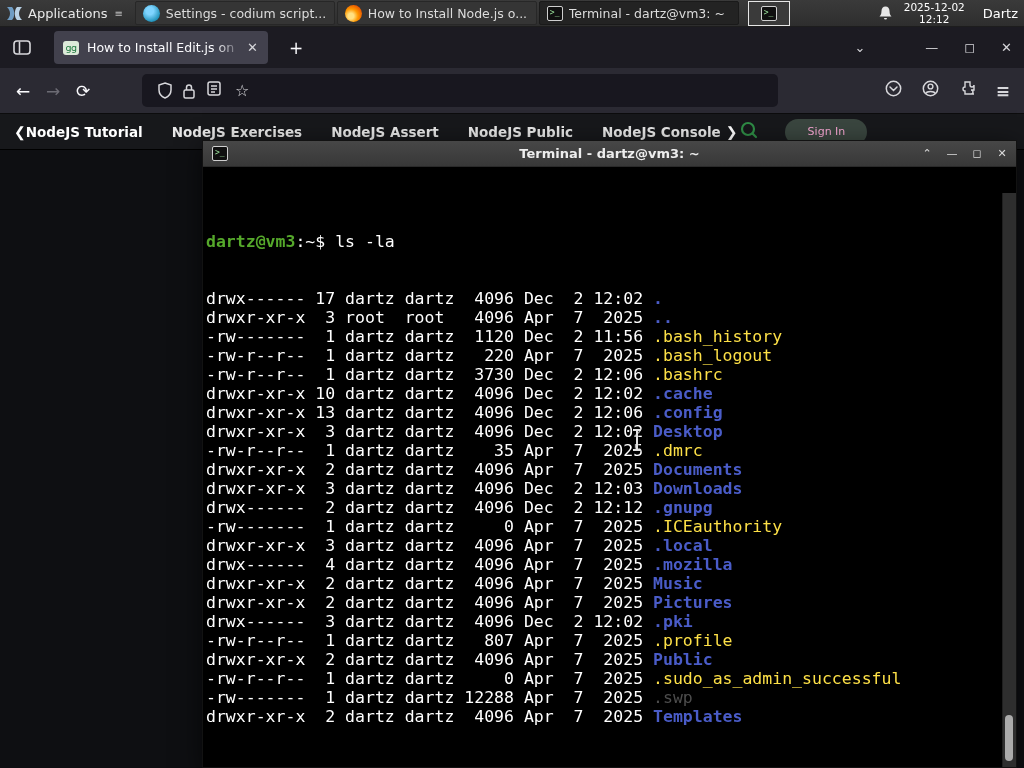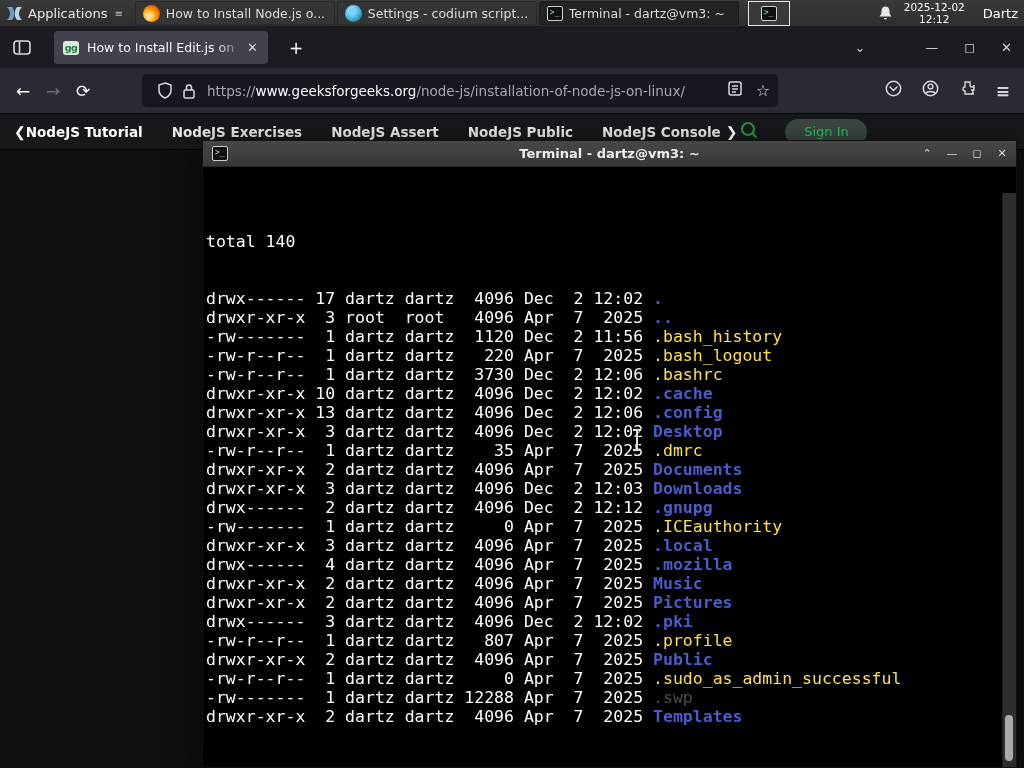--- a/index.html
+++ b/index.html
@@ -28,21 +28,21 @@
   .launcher-box { width:42px; height:25px; border:1px solid #e6e6e6; display:flex; align-items:center; justify-content:center; background:#3a3a3a; }
   .bell { margin-left:86px; width:20px; display:flex; justify-content:center; }
   .clock { margin-left:8px; color:#ffffff; font-size:10.5px; text-align:center; line-height:12px; }
   .panel-user { margin-left:18px; margin-right:6px; color:#ffffff; font-size:13px; }
 
   
   .browser { position:absolute; left:0; top:27px; width:1024px; height:741px; z-index:1; }
   .tabbar { height:41px; background:#1c1b22; display:flex; align-items:center; position:relative; }
   .fxview { width:24px; height:24px; margin-left:10px; display:flex; align-items:center; justify-content:center; }
   .tab { width:214px; height:33px; margin-left:20px; background:#42414d; border-radius:4px; display:flex; align-items:center; padding:0 6px 0 9px; position:relative; overflow:hidden; }
-  .tab-fav { width:16px; height:14px; border-radius:3px; background:#dcead9; color:#1f7a3f; font-weight:bold; font-size:9.5px; display:flex; align-items:center; justify-content:center; letter-spacing:-0.5px; flex:0 0 auto; }
+  .tab-fav { width:16px; height:14px; border-radius:3px; background:#dcead9; color:#1f7a3f; font-weight:normal; font-size:9.5px; display:flex; align-items:center; justify-content:center; letter-spacing:-0.5px; flex:0 0 auto; }
   .tab-title { color:#fbfbfe; font-size:12.5px; margin-left:8px; white-space:nowrap; overflow:hidden; flex:1; position:relative; }
   .tab-title::after { content:""; position:absolute; right:0; top:0; bottom:0; width:28px; background:linear-gradient(to right, rgba(66,65,77,0), #42414d); }
   .tab-close { color:#d7d7db; font-size:13px; padding:2px 4px; border-radius:3px; }
   .newtab-btn { color:#fbfbfe; font-size:17px; margin-left:14px; padding:2px 7px; border-radius:4px; }
   .tabbar-right { position:absolute; right:0; top:0; height:100%; display:flex; align-items:center; gap:26px; padding-right:12px; color:#d7d7db; }
   .tabbar-right .wc { font-size:13px; }
   .alltabs-chevron { margin-right:34px; font-size:12px; }
 
   .navbar { height:46px; background:#2b2a33; display:flex; align-items:center; border-bottom:1px solid #0c0c0d; }
   .nav-ico { width:30px; height:30px; display:flex; align-items:center; justify-content:center; color:#fbfbfe; font-size:17px; border-radius:4px; flex:0 0 auto; }
@@ -55,21 +55,21 @@
   .urlbar-right { display:flex; align-items:center; gap:14px; margin-left:6px; flex:0 0 auto; }
   .navbar-right { display:flex; align-items:center; gap:20px; margin-left:auto; padding-right:14px; }
 
   .sitenav { height:36px; background:#17181b; display:flex; align-items:center; color:#e8e8e8; font-size:13.5px; position:relative; border-bottom:1px solid #000; }
   .sn-chevron { font-weight:bold; font-size:14px; color:#ffffff; }
   .sn-chevron.left { margin-left:14px; }
   .sitenav-links { display:flex; align-items:center; white-space:nowrap; overflow:hidden; width:700px; }
   .sn-link { margin-right:29px; flex:0 0 auto;font-weight:bold; }
   .sn-link:first-child { font-weight:bold; color:#ffffff; }
   .sn-search { margin-left:2px; }
-  .signin-btn { margin-left:26px; width:82px; height:26px; border-radius:14px; background:#3a463f; color:#22c55e; font-size:13px; display:flex; align-items:center; justify-content:center; }
+  .signin-btn { margin-left:26px; width:82px; height:26px; border-radius:14px; background:#3a463f; color:#f9a8d4; font-size:11px; display:flex; align-items:center; justify-content:center; }
   .page-content { position:absolute; left:0; top:123px; width:1024px; height:618px; background:#0e0f12; }
 
   
   .terminal { position:absolute; left:202px; top:140px; width:815px; height:628px; z-index:20;
     border:1px solid #121212; background:#000; box-shadow:0 6px 24px rgba(0,0,0,.6); }
   .t-titlebar { height:26px; background:linear-gradient(#474747,#383838); display:flex; align-items:center; position:relative; border-bottom:1px solid #2a2a2a; }
   .t-title { position:absolute; left:0; right:0; text-align:center; color:#ededed; font-weight:bold; font-size:13px; }
   .t-icon { margin-left:9px; z-index:2; }
   .t-controls { position:absolute; right:8px; top:0; height:100%; display:flex; align-items:center; gap:13px; color:#dcdcdc; font-size:11px; }
   .t-controls span { width:12px; text-align:center; }
@@ -124,21 +124,20 @@
         <svg width="16" height="17" viewBox="0 0 16 17">
             <path d="M8 1 L14 3 V8 C14 12.2 11.2 14.8 8 16 C4.8 14.8 2 12.2 2 8 V3 Z" fill="none" stroke="#d7d7db" stroke-width="1.5"></path>
           </svg>
       </span>
       <span class="sep-ico">
         <svg width="14" height="16" viewBox="0 0 14 16">
             <rect x="2" y="7" width="10" height="8" rx="1.5" fill="none" stroke="#d7d7db" stroke-width="1.5"></rect>
             <path d="M4.5 7 V4.5 a2.5 2.5 0 0 1 5 0 V7" fill="none" stroke="#d7d7db" stroke-width="1.5"></path>
           </svg>
       </span>
-      <span class="url-text"><span>https://</span><span class="domain">www.geeksforgeeks.org</span><span>/node-js/installation-of-node-js-on-linux/</span></span>
       <span class="urlbar-right">
         <span>
           <svg width="14" height="15" viewBox="0 0 14 15">
               <rect x="1" y="1" width="12" height="13" rx="2" fill="none" stroke="#d7d7db" stroke-width="1.5"></rect>
               <line x1="4" y1="5" x2="10" y2="5" stroke="#d7d7db" stroke-width="1.4"></line>
               <line x1="4" y1="8" x2="10" y2="8" stroke="#d7d7db" stroke-width="1.4"></line>
               <line x1="4" y1="11" x2="8" y2="11" stroke="#d7d7db" stroke-width="1.4"></line>
             </svg>
         </span>
         <span style="color:#d7d7db; font-size:16px;">☆</span>
@@ -194,26 +193,26 @@
   <div class="apps-btn">
     <svg width="17" height="17" viewBox="0 0 17 17">
         <path d="M1 2 C5 6 5 11 1 15 L6 15 C9 12 9 5 6 2 Z" fill="#6f9dc4"></path>
         <path d="M16 2 C12 6 12 11 16 15 L11 15 C8 12 8 5 11 2 Z" fill="#b9d2e6"></path>
       </svg>
     <span>Applications</span>
     <span class="apps-menu-dots">≡</span>
   </div>
   <div class="taskbar">
       <div class="task-btn">
+        <span class="icon-codium"></span>
+        <span class="lbl">Settings - codium script...</span>
+      </div>
+      <div class="task-btn">
         <span class="icon-firefox"></span>
         <span class="lbl">How to Install Node.js o...</span>
-      </div>
-      <div class="task-btn">
-        <span class="icon-codium"></span>
-        <span class="lbl">Settings - codium script...</span>
       </div>
       <div class="task-btn active">
         <span class="icon-terminal"></span>
         <span class="lbl">Terminal - dartz@vm3: ~</span>
       </div>
     </div>
   <div class="panel-spacer"></div>
   <div class="launcher-box">
     <span class="icon-terminal"></span>
   </div>
@@ -236,21 +235,21 @@
     <div class="t-title">Terminal - dartz@vm3: ~</div>
     <div class="t-controls">
       <span>⌃</span>
       <span>—</span>
       <span>◻</span>
       <span>✕</span>
     </div>
   </div>
   <div class="t-body">
     <div class="t-text">
-      <div class="tline">total 140</div>
+      <div class="tline"><span class="p-user">dartz@vm3</span><span>:</span><span>~</span><span>$ </span><span>ls -la</span></div>
     <div class="tline"><span>drwx------ 17 dartz dartz  4096 Dec  2 12:02 </span><span class="n-dir">.</span></div><div class="tline"><span>drwxr-xr-x  3 root  root   4096 Apr  7  2025 </span><span class="n-dir">..</span></div><div class="tline"><span>-rw-------  1 dartz dartz  1120 Dec  2 11:56 </span><span class="n-file">.bash_history</span></div><div class="tline"><span>-rw-r--r--  1 dartz dartz   220 Apr  7  2025 </span><span class="n-file">.bash_logout</span></div><div class="tline"><span>-rw-r--r--  1 dartz dartz  3730 Dec  2 12:06 </span><span class="n-file">.bashrc</span></div><div class="tline"><span>drwxr-xr-x 10 dartz dartz  4096 Dec  2 12:02 </span><span class="n-dir">.cache</span></div><div class="tline"><span>drwxr-xr-x 13 dartz dartz  4096 Dec  2 12:06 </span><span class="n-dir">.config</span></div><div class="tline"><span>drwxr-xr-x  3 dartz dartz  4096 Dec  2 12:02 </span><span class="n-dir">Desktop</span></div><div class="tline"><span>-rw-r--r--  1 dartz dartz    35 Apr  7  2025 </span><span class="n-file">.dmrc</span></div><div class="tline"><span>drwxr-xr-x  2 dartz dartz  4096 Apr  7  2025 </span><span class="n-dir">Documents</span></div><div class="tline"><span>drwxr-xr-x  3 dartz dartz  4096 Dec  2 12:03 </span><span class="n-dir">Downloads</span></div><div class="tline"><span>drwx------  2 dartz dartz  4096 Dec  2 12:12 </span><span class="n-dir">.gnupg</span></div><div class="tline"><span>-rw-------  1 dartz dartz     0 Apr  7  2025 </span><span class="n-file">.ICEauthority</span></div><div class="tline"><span>drwxr-xr-x  3 dartz dartz  4096 Apr  7  2025 </span><span class="n-dir">.local</span></div><div class="tline"><span>drwx------  4 dartz dartz  4096 Apr  7  2025 </span><span class="n-dir">.mozilla</span></div><div class="tline"><span>drwxr-xr-x  2 dartz dartz  4096 Apr  7  2025 </span><span class="n-dir">Music</span></div><div class="tline"><span>drwxr-xr-x  2 dartz dartz  4096 Apr  7  2025 </span><span class="n-dir">Pictures</span></div><div class="tline"><span>drwx------  3 dartz dartz  4096 Dec  2 12:02 </span><span class="n-dir">.pki</span></div><div class="tline"><span>-rw-r--r--  1 dartz dartz   807 Apr  7  2025 </span><span class="n-file">.profile</span></div><div class="tline"><span>drwxr-xr-x  2 dartz dartz  4096 Apr  7  2025 </span><span class="n-dir">Public</span></div><div class="tline"><span>-rw-r--r--  1 dartz dartz     0 Apr  7  2025 </span><span class="n-file">.sudo_as_admin_successful</span></div><div class="tline"><span>-rw-------  1 dartz dartz 12288 Apr  7  2025 </span><span class="n-dim">.swp</span></div><div class="tline"><span>drwxr-xr-x  2 dartz dartz  4096 Apr  7  2025 </span><span class="n-dir">Templates</span></div></div>
     <div class="t-scrollbar">
       <div class="t-thumb"></div>
     </div>
   </div>
 </div>
 
 <div class="ibeam-cursor">
   <svg width="12" height="24" viewBox="0 0 12 24">
       <path d="M2 2 H10 M6 2 V22 M2 22 H10" stroke="#e0e0e0" stroke-width="2" fill="none"></path>

